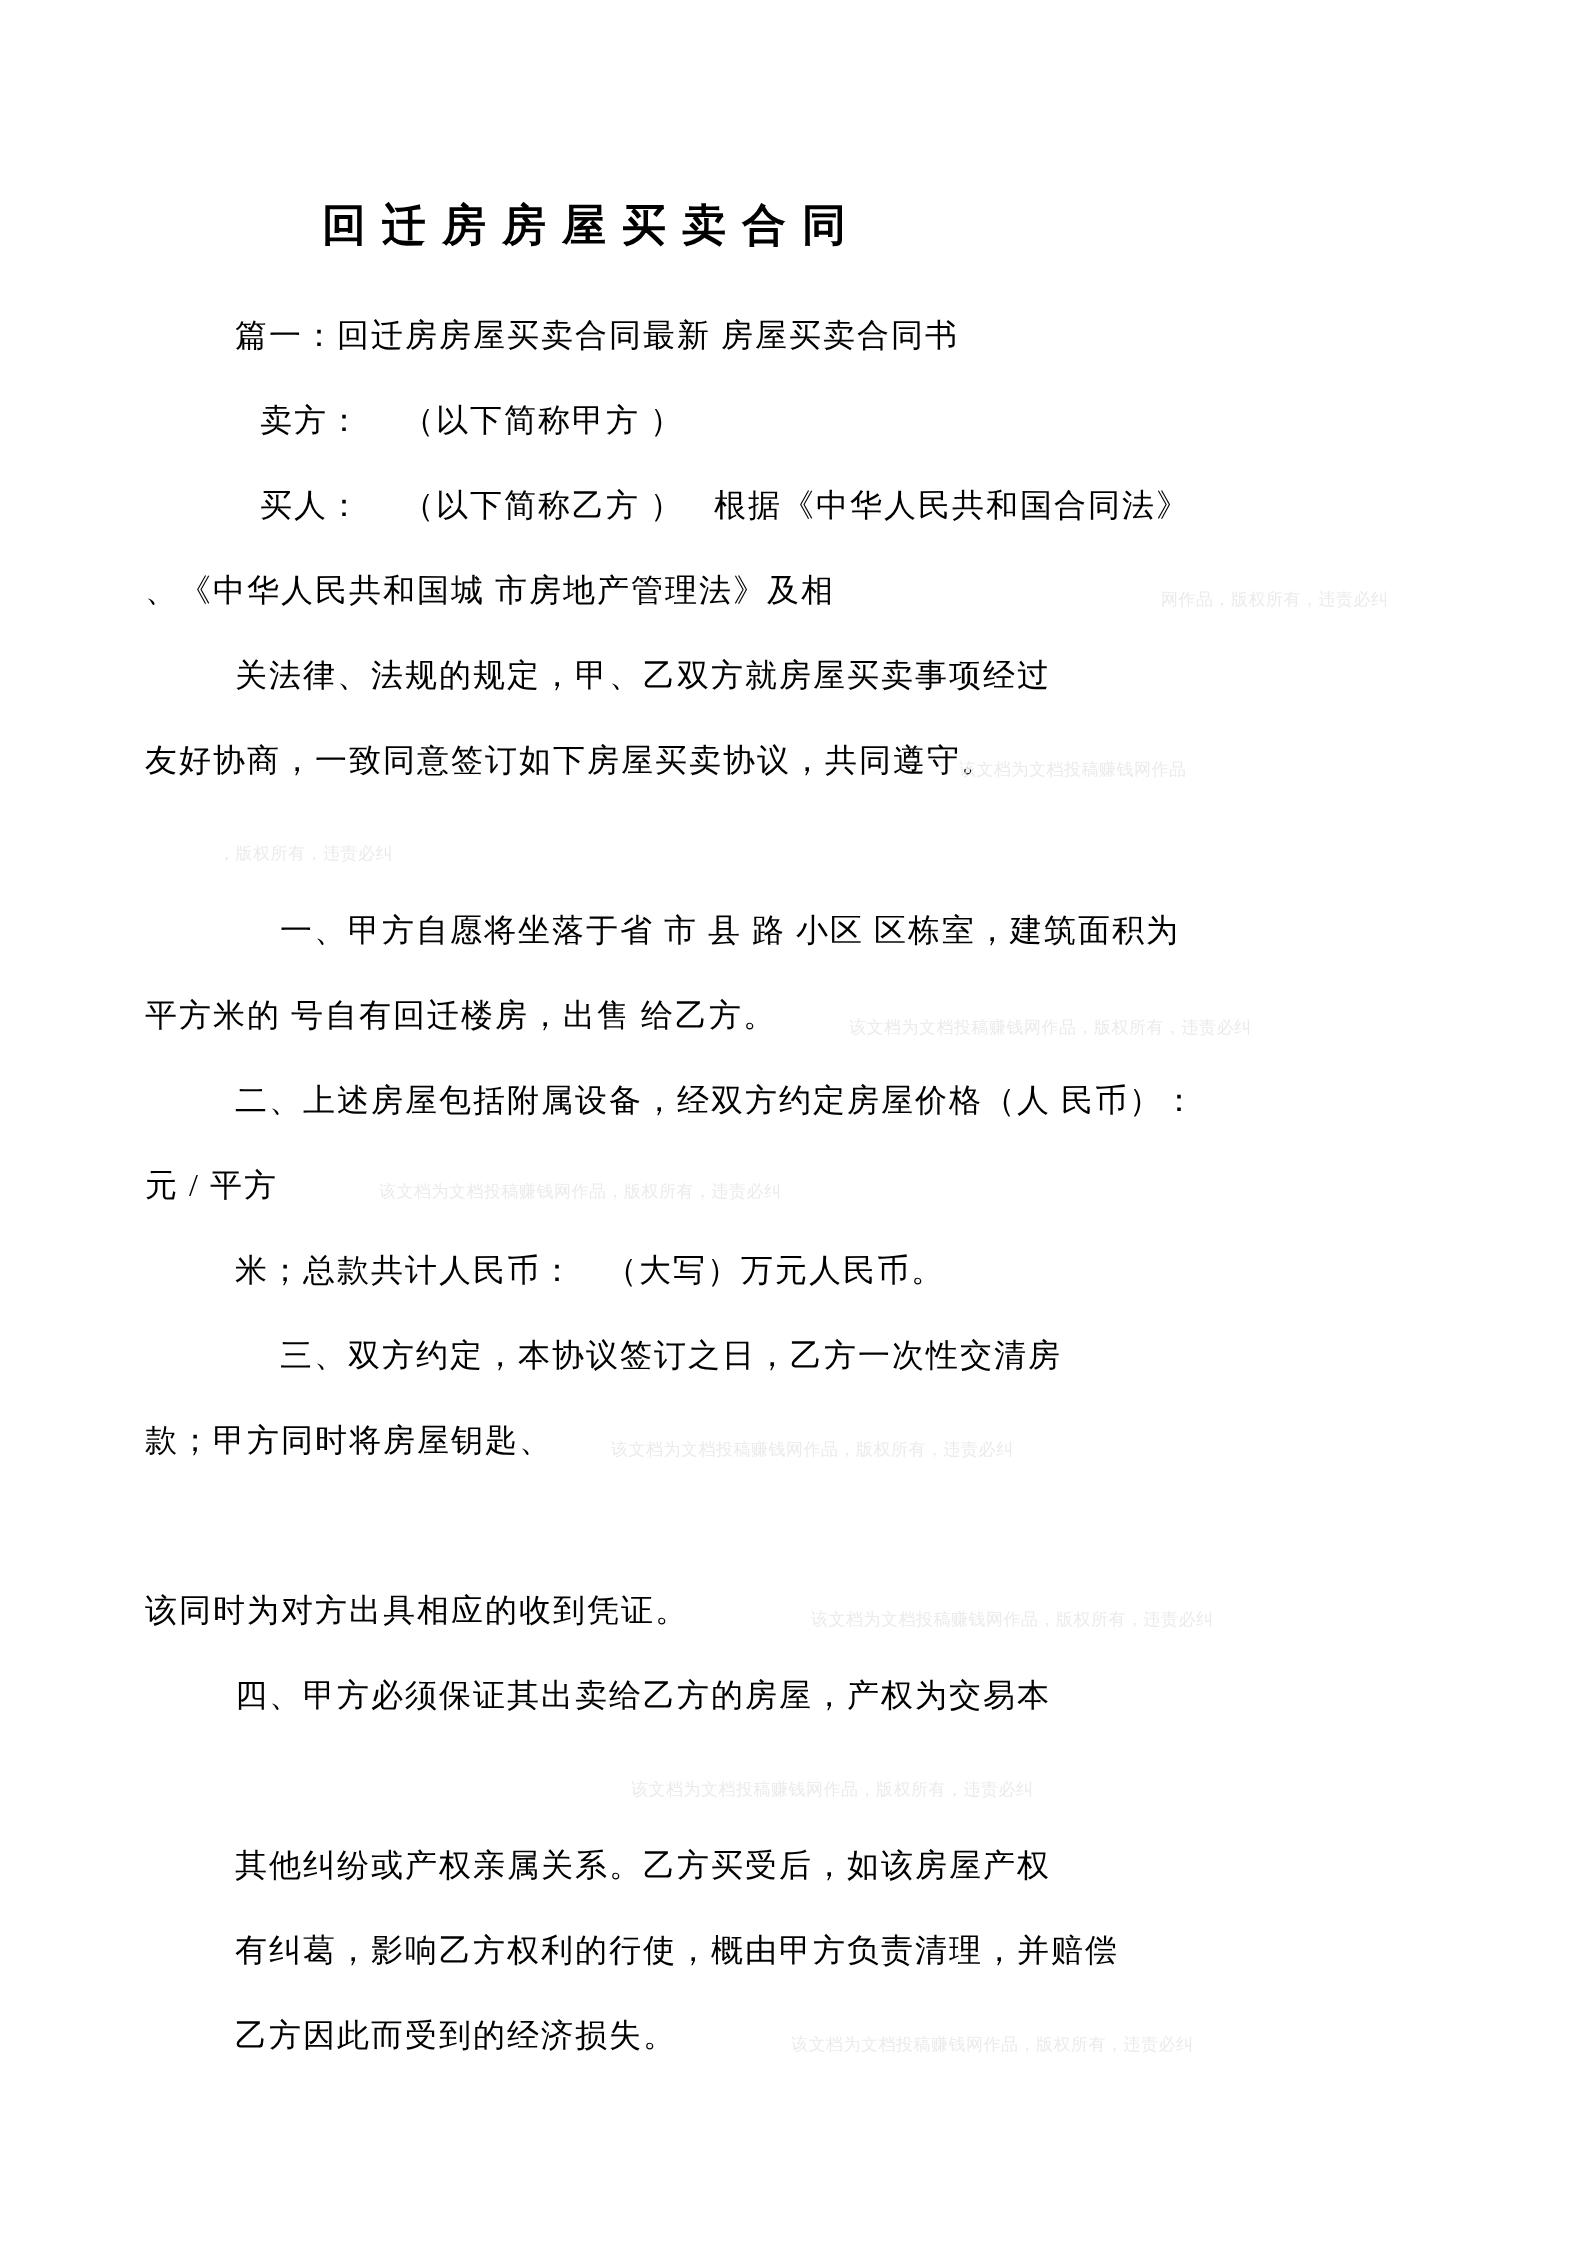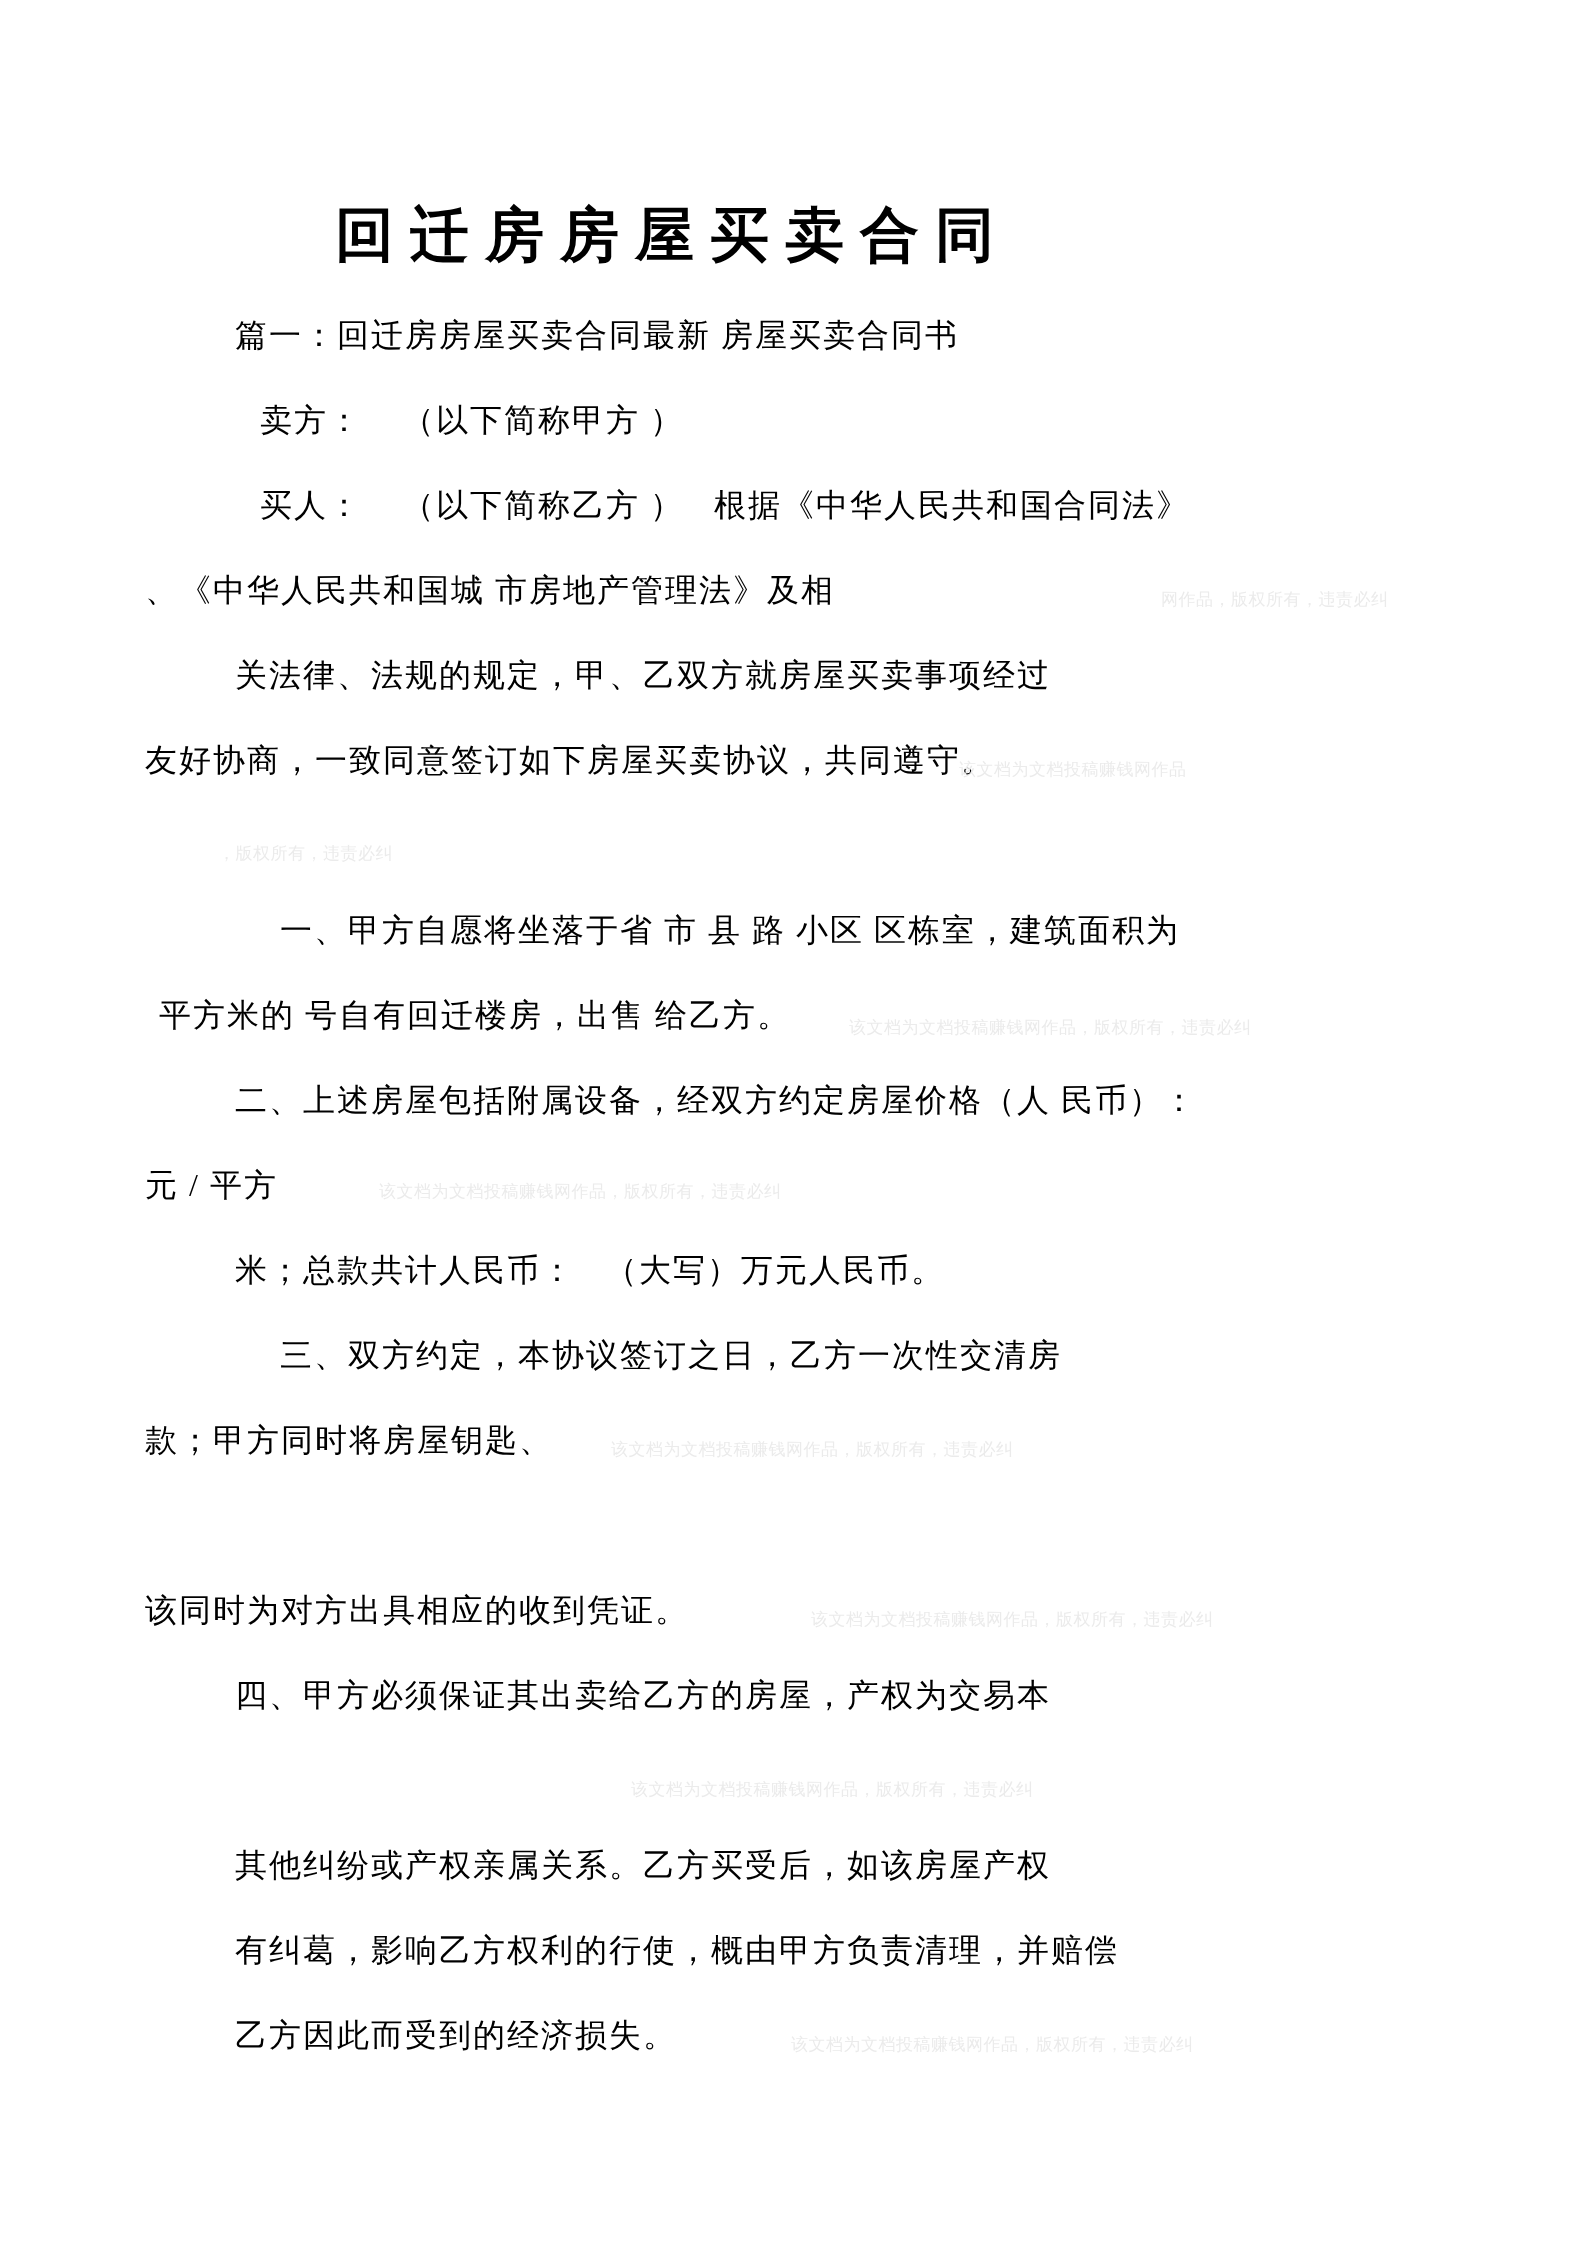--- a/index.html
+++ b/index.html
@@ -10,23 +10,23 @@
   .page {
     position: relative;
     width: 1594px;
     height: 2256px;
     background: #ffffff;
     overflow: hidden;
     font-family: "Liberation Serif", "DejaVu Serif", serif;
   }
   .doc-title {
     position: absolute;
-    left: 335px;
+    left: 322px;
     top: 196px;
-    font-size: 59px;
+    font-size: 44px;
     font-weight: bold;
     letter-spacing: 16px;
     color: #000000;
     white-space: pre;
   }
   .line {
     position: absolute;
     font-size: 32px;
     letter-spacing: 2px;
     line-height: 40px;
@@ -50,21 +50,21 @@
 
   <div class="doc-title">回迁房房屋买卖合同</div>
 
   <div class="line" style="left:235px; top:315px;">篇一：回迁房房屋买卖合同最新 房屋买卖合同书</div>
   <div class="line" style="left:260px; top:400px;">卖方：    （以下简称甲方 ）</div>
   <div class="line" style="left:260px; top:485px;">买人：    （以下简称乙方 ）   根据《中华人民共和国合同法》</div>
   <div class="line" style="left:145px; top:570px;">、《中华人民共和国城 市房地产管理法》及相</div>
   <div class="line" style="left:235px; top:655px;">关法律、法规的规定，甲、乙双方就房屋买卖事项经过</div>
   <div class="line" style="left:145px; top:740px;">友好协商，一致同意签订如下房屋买卖协议，共同遵守。</div>
   <div class="line" style="left:280px; top:910px;">一、甲方自愿将坐落于省 市 县 路 小区 区栋室，建筑面积为</div>
-  <div class="line" style="left:159px; top:995px;">平方米的 号自有回迁楼房，出售 给乙方。</div>
+  <div class="line" style="left:145px; top:995px;">平方米的 号自有回迁楼房，出售 给乙方。</div>
   <div class="line" style="left:235px; top:1080px;">二、上述房屋包括附属设备，经双方约定房屋价格（人 民币）：</div>
   <div class="line" style="left:145px; top:1165px;">元 / 平方</div>
   <div class="line" style="left:235px; top:1250px;">米；总款共计人民币：   （大写）万元人民币。</div>
   <div class="line" style="left:280px; top:1335px;">三、双方约定，本协议签订之日，乙方一次性交清房</div>
   <div class="line" style="left:145px; top:1420px;">款；甲方同时将房屋钥匙、</div>
   <div class="line" style="left:145px; top:1590px;">该同时为对方出具相应的收到凭证。</div>
   <div class="line" style="left:235px; top:1675px;">四、甲方必须保证其出卖给乙方的房屋，产权为交易本</div>
   <div class="line" style="left:235px; top:1845px;">其他纠纷或产权亲属关系。乙方买受后，如该房屋产权</div>
   <div class="line" style="left:235px; top:1930px;">有纠葛，影响乙方权利的行使，概由甲方负责清理，并赔偿</div>
   <div class="line" style="left:235px; top:2015px;">乙方因此而受到的经济损失。</div>

